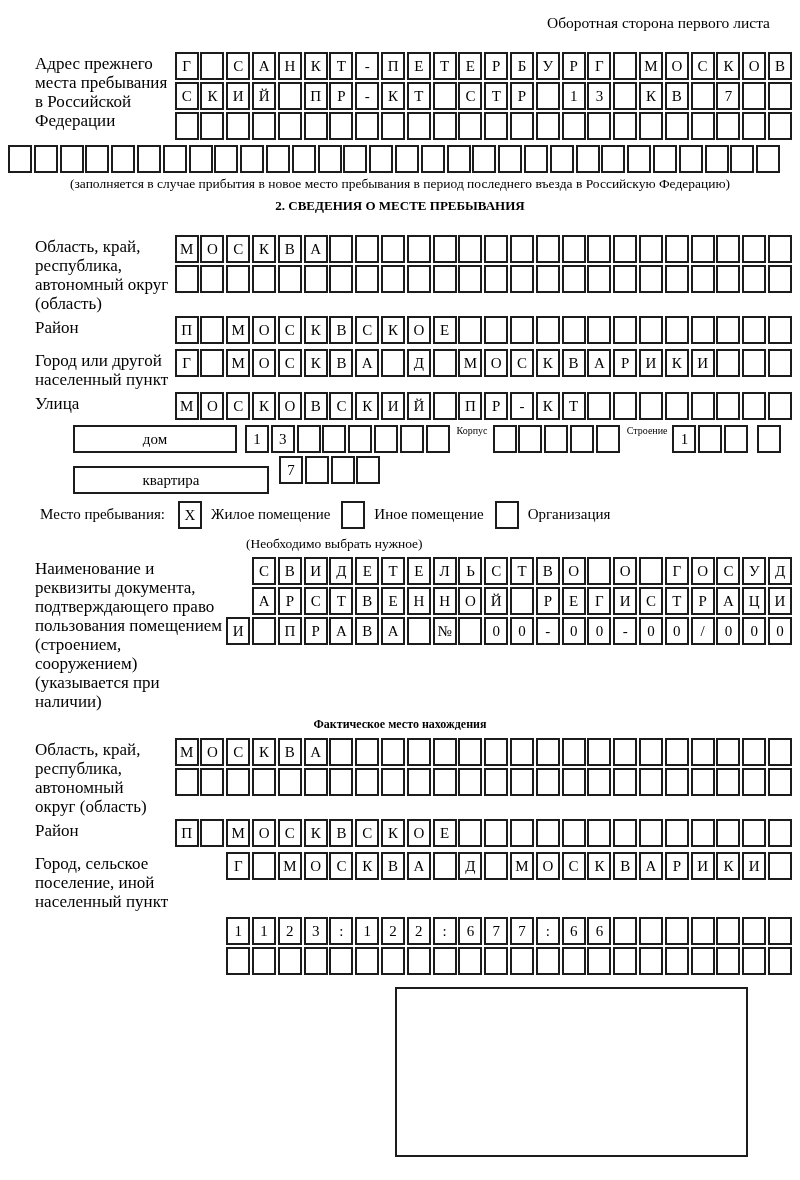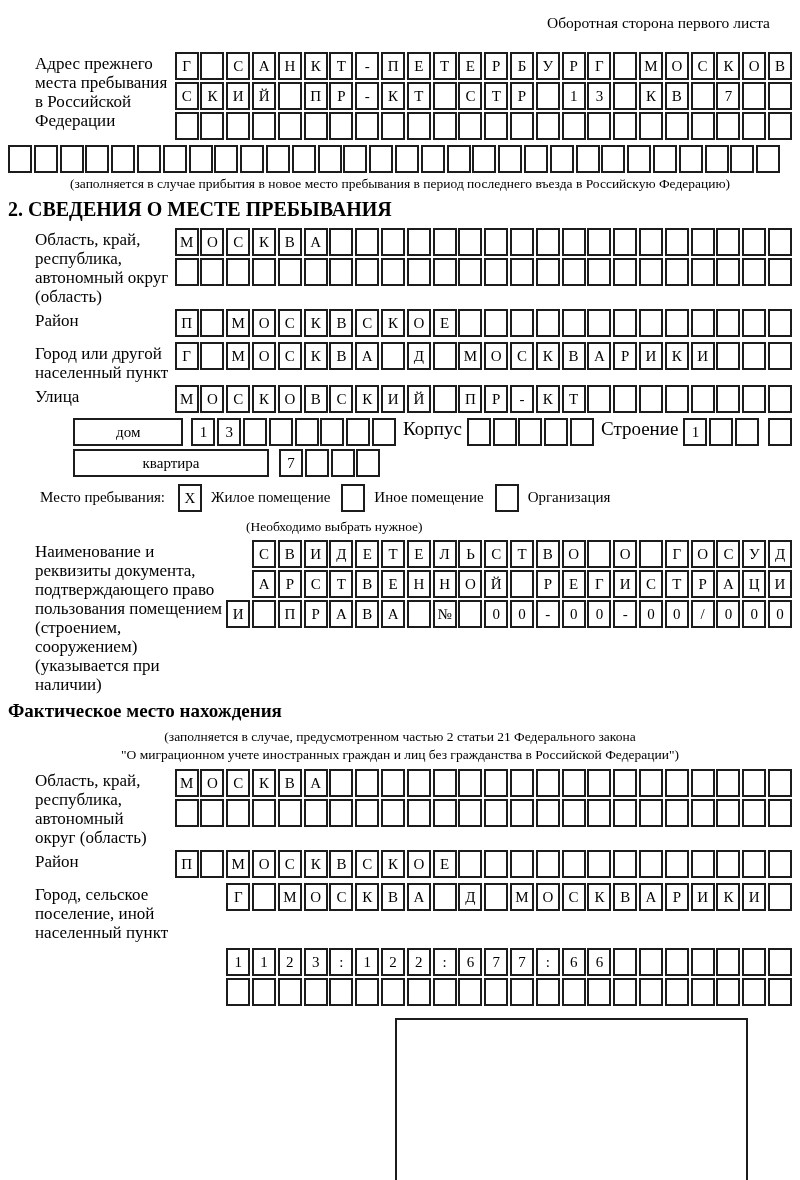--- a/index.html
+++ b/index.html
@@ -27,30 +27,30 @@
   .cell {
     flex:0 0 20px; width:20px; height:24px; box-sizing:content-box;
     border:2px solid #1c1c1c; background:#fff;
     font-size:15px; line-height:24px; text-align:center; overflow:hidden;
   }
 
   .note { font-size:13.5px; line-height:17.5px; }
   .center { text-align:center; }
   .note-indent { margin:1px 0 4px 34px; }
 
-  .sec-title { font-size:20px; font-weight:bold; text-align:left; margin:5px 0 7px 0; }
-  .sub-title { font-size:19px; font-weight:bold; margin:6px 0 6px 0; }
+  .sec-title { font-size:13px; font-weight:bold; text-align:center; margin:5px 0 21px 0; }
+  .sub-title { font-size:12px; font-weight:bold; text-align:center; margin:6px 0 6px 0; }
 
   .house-row { display:flex; align-items:flex-start; margin:2px 0 3px 25px;padding-left:40px; }
   .widebox {
     width:160px; height:24px; border:2px solid #1c1c1c;
     font-size:15px; line-height:24px; text-align:center; margin-right:8px;
   }
-  .widebox.apt { width:192px; margin-right:10px; }
-  .inline-label { font-size:19px; margin:0 5px 0 7px; white-space:nowrap; }
+  .widebox.apt { width:192px; margin-right:10px;margin-top:10px; }
+  .inline-label { font-size:10px; margin:0 5px 0 7px; white-space:nowrap; }
   .house-row .cellrow { margin-bottom:0; }
   .sep { margin-left:9px; }
 
   .stay-row { display:flex; align-items:center; margin:7px 0 6px 32px; font-size:15px; }
   .stay-row .cellrow { margin:0 9px 0 11px; }
   .stay-label { margin-right:2px; }
   .stay-note { margin:0 0 5px 238px; }
 
   .s3notes { margin-bottom:6px; }
 
@@ -469,24 +469,20 @@
           <span class="cell">0</span>
           <span class="cell">/</span>
           <span class="cell">0</span>
           <span class="cell">0</span>
           <span class="cell">0</span>
         </div>
     </div>
   </div>
 
   <div class="sub-title">Фактическое место нахождения</div>
-  <div class="s3notes">
-    <div class="note center">(заполняется в случае, предусмотренном частью 2 статьи 21 Федерального закона</div>
-    <div class="note center">"О миграционном учете иностранных граждан и лиц без гражданства в Российской Федерации")</div>
-  </div>
 
   <div class="frow">
     <div class="flabel w150">Область, край, республика, автономный округ (область)</div>
     <div class="fcells">
       <div class="cellrow">
           <span class="cell">М</span>
           <span class="cell">О</span>
           <span class="cell">С</span>
           <span class="cell">К</span>
           <span class="cell">В</span>

